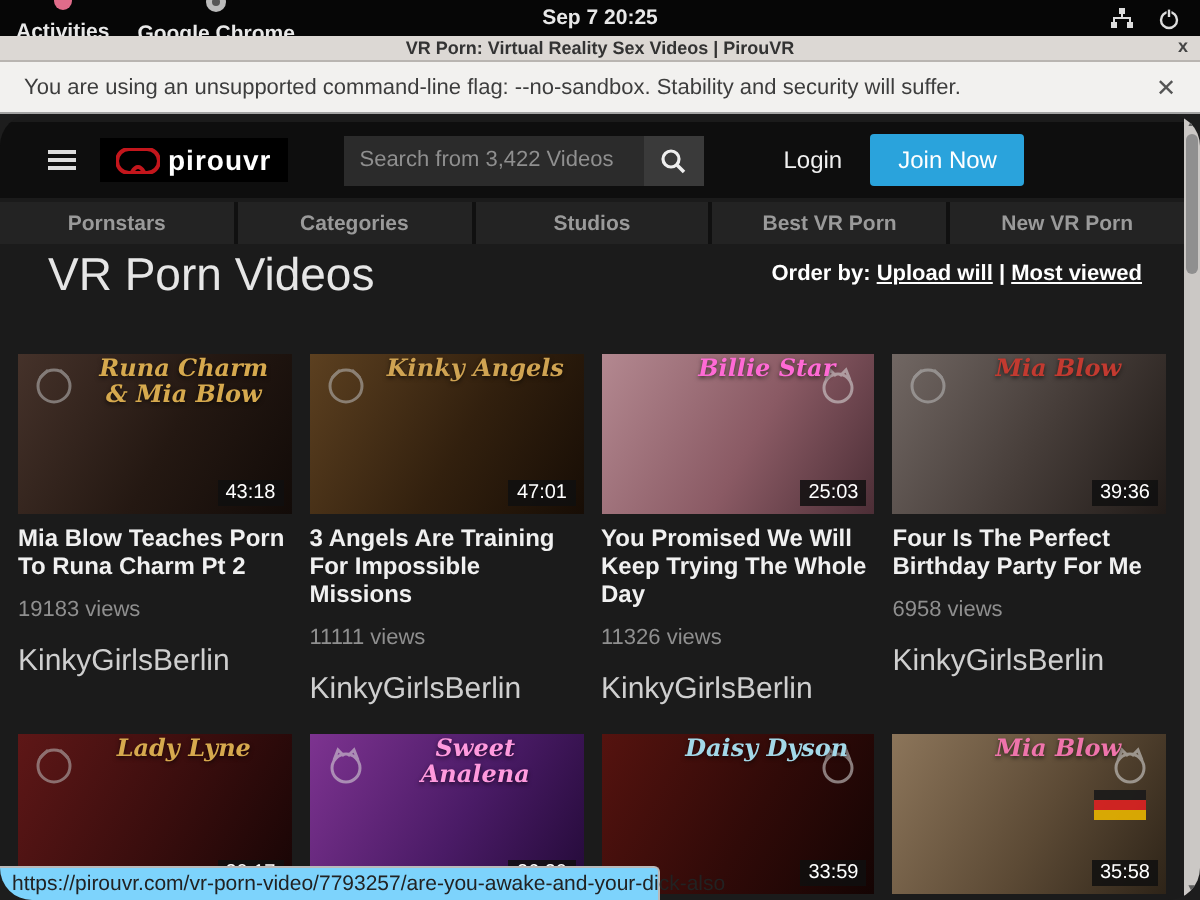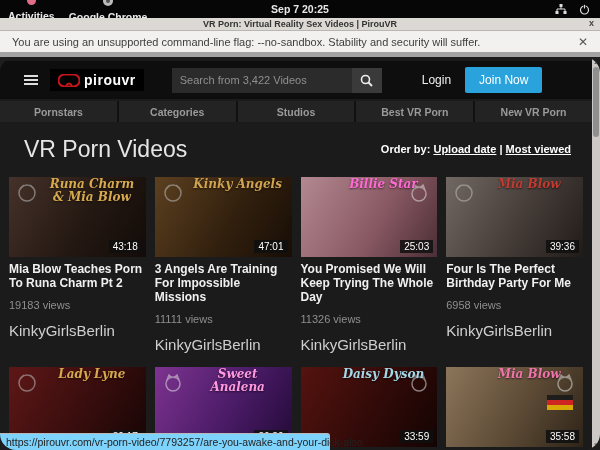--- a/index.html
+++ b/index.html
@@ -18,56 +18,56 @@
   .sys-right { margin-left:auto; display:flex; align-items:center; gap:12px; padding-right:10px; z-index:2; }
 
   
   #titlebar { position:absolute; left:0; top:18px; width:600px; height:13px; background:#dcd8d4;
     border-bottom:1px solid #b9b5b1; display:flex; align-items:center; justify-content:center;
     font-size:9px; font-weight:bold; color:#333; }
   #titlebar .win-close { position:absolute; right:6px; top:0; font-size:9px; color:#444; cursor:pointer; }
 
   
   #infobar { position:absolute; left:0; top:31px; width:600px; height:26px; background:#f2f1ef;
-    border-bottom:5px solid #a3a3a3; display:flex; align-items:center; font-size:11px; color:#3d3d3d;
+    border-bottom:1px solid #a3a3a3; display:flex; align-items:center; font-size:11px; color:#3d3d3d;
     padding:0 12px; }
   #infobar .ib-close { margin-left:auto; color:#555; font-size:12px; cursor:pointer; }
 
   
   #page { position:absolute; left:0; top:57px; width:600px; height:393px; background:#1b1b1b; overflow:hidden;border-radius:16px; }
 
   
   #scrollbar { position:absolute; right:0; top:0; width:8px; height:393px; background:#cbc8c5; z-index:40; }
   #scrollbar .thumbbar { position:absolute; left:1px; top:10px; width:6px; height:70px; background:#8f8f8f; border-radius:3px; }
   #scrollbar .arr { position:absolute; left:0; width:8px; height:10px; color:#5f5f5f; font-size:6px; text-align:center; line-height:10px; }
   #scrollbar .arr.up { top:0; } #scrollbar .arr.down { bottom:0; }
 
   
   #siteheader { position:absolute; left:0; top:4px; width:592px; height:38px; background:#0e0e0e;
     display:flex; align-items:center; }
   .burger { width:14px; margin-left:24px; cursor:pointer; }
   .burger div { height:2px; background:#ddd; margin:2px 0; }
   .logo { display:flex; align-items:center; gap:4px; background:#000; padding:3px 8px; margin-left:12px; cursor:pointer; }
   .logo-text { color:#fff; font-weight:bold; font-size:14px; letter-spacing:.5px; }
   .searchwrap { display:flex; margin-left:28px; }
-  .searchwrap input { width:180px; height:25px; background:#2b2b2b; border:none; color:#cfcfcf;
+  .searchwrap input { width:150px; height:25px; background:#2b2b2b; border:none; color:#cfcfcf;
     font-size:11px; padding:0 8px; outline:none; font-family:"Liberation Sans",sans-serif; }
   .searchwrap input::placeholder { color:#8f8f8f; }
   .search-btn { width:30px; height:25px; background:#3a3a3a; border:none; display:flex; align-items:center; justify-content:center; cursor:pointer; }
   .login { color:#f0f0f0; font-size:12px; margin-left:40px; cursor:pointer; }
   .join { margin-left:14px; background:#2aa3dc; color:#fff; border:none; font-size:12px;
     padding:6px 14px; border-radius:2px; cursor:pointer; font-family:"Liberation Sans",sans-serif; }
 
   
   #mainnav { position:absolute; left:0; top:44px; width:592px; height:21px; display:flex; gap:2px; background:#101010; }
   .nav-item { flex:1; background:#232323; color:#9a9a9a; font-size:10.5px; font-weight:bold;
     display:flex; align-items:center; justify-content:center; cursor:pointer; }
 
   
-  #headrow { position:absolute; left:0; top:70px; width:585px; height:44px; display:flex; align-items:center;justify-content:flex-end; }
+  #headrow { position:absolute; left:0; top:58px; width:585px; height:44px; display:flex; align-items:center;justify-content:flex-end; }
   #page-title { color:#e6e6e6; font-size:23px; font-weight:400; margin-left:24px; }
   #orderby { margin-left:auto; margin-right:14px; font-size:11px; color:#fff; font-weight:bold; }
   #orderby a { color:#fff; text-decoration:underline; cursor:pointer; }
 
   
   #grid { position:absolute; left:9px; top:120px; width:574px; display:grid;
     grid-template-columns:repeat(4,1fr); column-gap:9px; row-gap:14px; }
   .card { position:relative; }
   .thumb { position:relative; width:100%; height:80px; overflow:hidden; cursor:pointer; }
   .duration { position:absolute; right:4px; bottom:4px; background:rgba(15,15,15,.85); color:#fff;
@@ -175,21 +175,21 @@
     <div class="nav-item">Categories</div>
     <div class="nav-item">Studios</div>
     <div class="nav-item">Best VR Porn</div>
     <div class="nav-item">New VR Porn</div>
   </div>
 
   <div id="headrow">
     <h1 id="page-title">VR Porn Videos</h1>
     <div id="orderby">
       <span>Order by:</span>
-      <a>Upload date</a>
+      <a>Upload will</a>
       <span>|</span>
       <a>Most viewed</a>
     </div>
   </div>
 
   <div id="grid">
 
     <div class="card">
       <div class="thumb t1">
         <svg class="wm left" viewBox="0 0 24 24">

